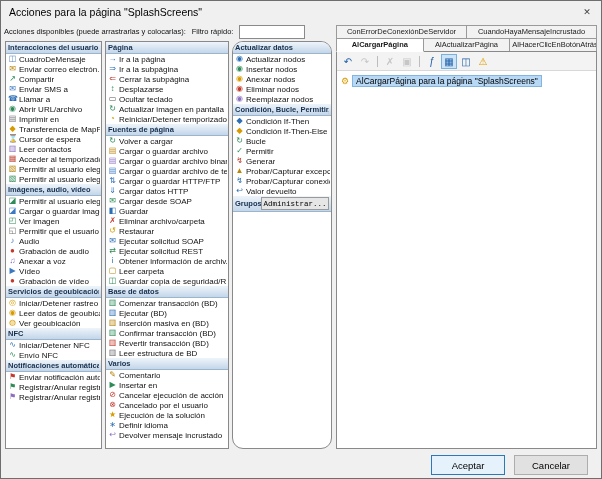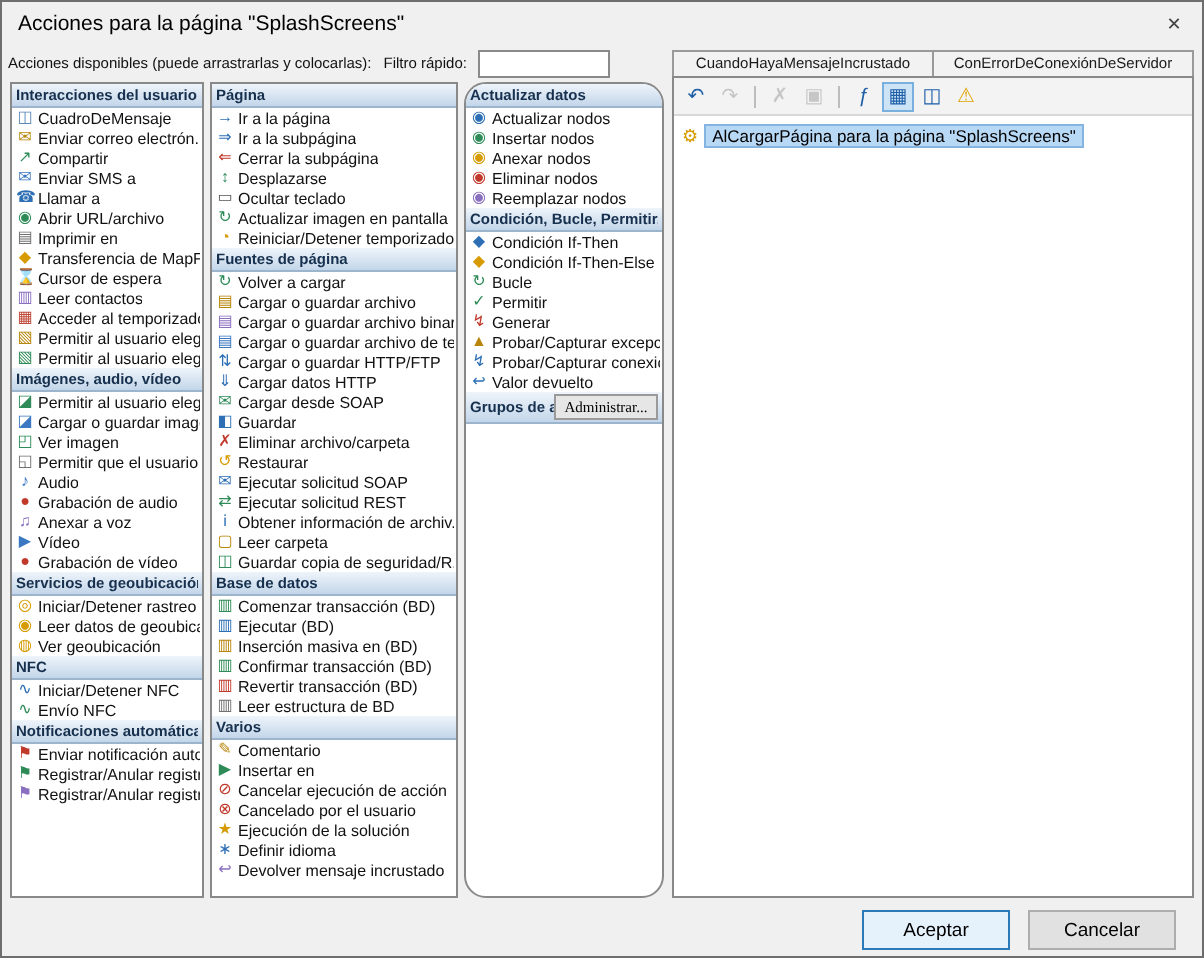--- a/index.html
+++ b/index.html
@@ -15,21 +15,21 @@
   .left { flex:0 0 333px; width:333px; display:flex; flex-direction:column; min-width:0; }
   .labels-row { flex:0 0 19px; display:flex; align-items:center; font-size:7.5px; color:#111; padding:0 2px 0 3px; gap:6px; white-space:nowrap; }
   .filter-input { width:66px; height:14px; border:1px solid #8a8a8a; background:#fff; font-size:8px; padding:0 2px; font-family:inherit; }
 
   .columns { flex:1; display:flex; gap:3px; padding:0 2px 3px 4px; min-height:0; }
   .col { background:#fff; border:1px solid #898989; overflow:hidden; display:flex; flex-direction:column; }
   .col-1 { flex:0 0 97px; } .col-2 { flex:0 0 124px; } .col-3 { flex:1;border-radius:11px; }
   .sec { flex:0 0 12px; background:linear-gradient(#eef4fa,#c3d6ea); border-bottom:1px solid #9cb4cc; display:flex; align-items:center; padding:0 2px; font-size:7.5px; font-weight:bold; color:#16304e; white-space:nowrap; overflow:hidden; }
   .sec.sec-btn-row { flex:0 0 16px; }
   .sec-t { flex:1; overflow:hidden; white-space:nowrap; }
-  .mini-btn { flex:0 0 auto; width:52px; height:13px; font-size:7.5px; background:#e6e6e6; border:1px solid #9a9a9a; padding:0; font-family:Liberation Serif, serif; }
+  .mini-btn { flex:0 0 auto; width:68px; height:13px; font-size:7.5px; background:#e6e6e6; border:1px solid #9a9a9a; padding:0; font-family:Liberation Mono, monospace; }
   .item { flex:0 0 10px; height:10px; display:flex; align-items:center; gap:2px; padding:0 1px 0 2px; white-space:nowrap; overflow:hidden; font-size:8px; color:#111; }
   .ico { flex:0 0 9px; width:9px; text-align:center; font-size:8px; line-height:10px; }
   .lbl { overflow:hidden; white-space:nowrap; }
 
   
   .right { flex:1; display:flex; flex-direction:column; padding:3px 4px 3px 2px; min-width:0; }
   .tab-row { display:flex; }
   .tab-row:not(:first-child) { margin-top:-1px; }
   .tab { flex:1; height:14px; line-height:12px; text-align:center; font-size:7.5px; color:#1a1a1a; background:#f2f2f2; border:1px solid #9a9a9a; margin-left:-1px; padding:0 2px; overflow:hidden; white-space:nowrap; }
   .tab:first-child { margin-left:0; }
@@ -423,22 +423,27 @@
               <span class="sec-t">Grupos de acciones</span>
               <button class="mini-btn">Administrar...</button>
             </div>
           </div>
         </div>
     </div>
 
     <div class="right">
       <div class="tabs">
           <div class="tab-row">
+            <div class="tab">ConErrorDeConexiónDeServidor</div>
             <div class="tab">CuandoHayaMensajeIncrustado</div>
-            <div class="tab">ConErrorDeConexiónDeServidor</div>
+          </div>
+          <div class="tab-row">
+            <div class="tab active">AlCargarPágina</div>
+            <div class="tab">AlActualizarPágina</div>
+            <div class="tab">AlHacerClicEnBotónAtrás</div>
           </div>
         </div>
       <div class="panel-body">
         <div class="toolbar">
             <span class="tbtn normal" style="color: rgb(31, 95, 168);">↶</span>
             <span class="tbtn disabled" style="color: rgb(154, 154, 154);">↷</span>
             <span class="tsep"></span>
             <span class="tbtn disabled" style="color: rgb(154, 154, 154);">✗</span>
             <span class="tbtn disabled" style="color: rgb(154, 154, 154);">▣</span>
             <span class="tsep"></span>

